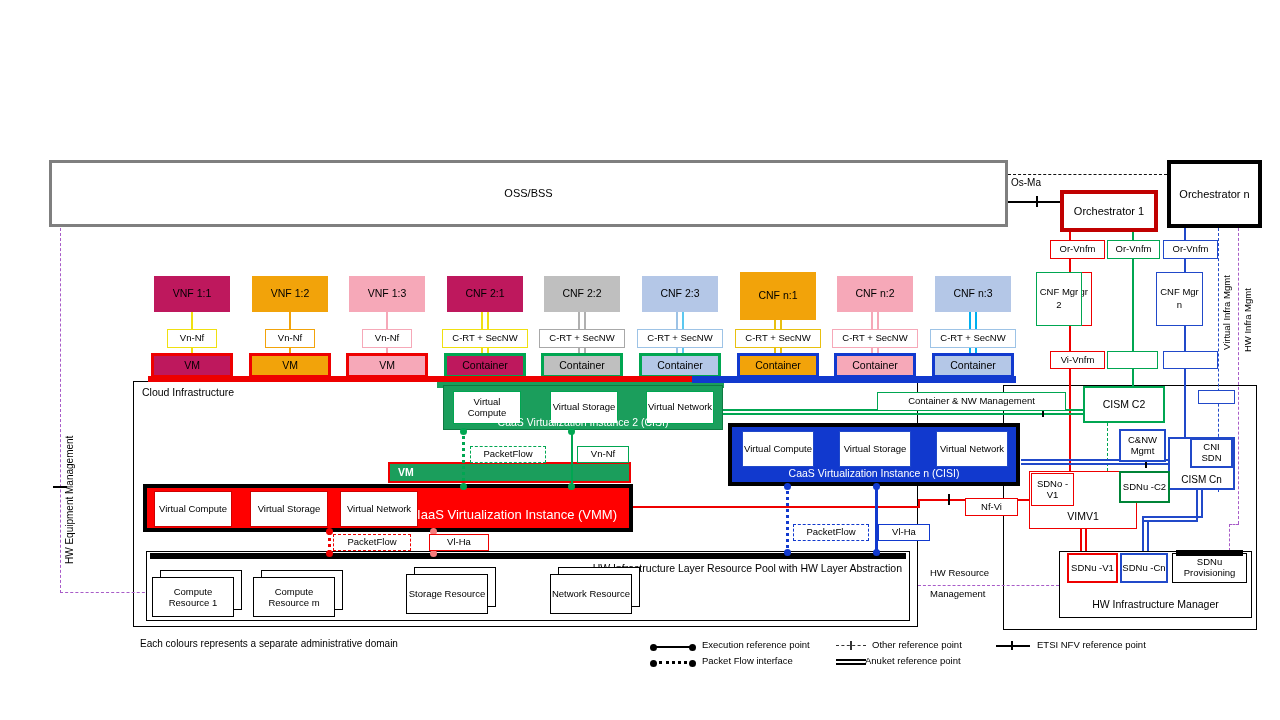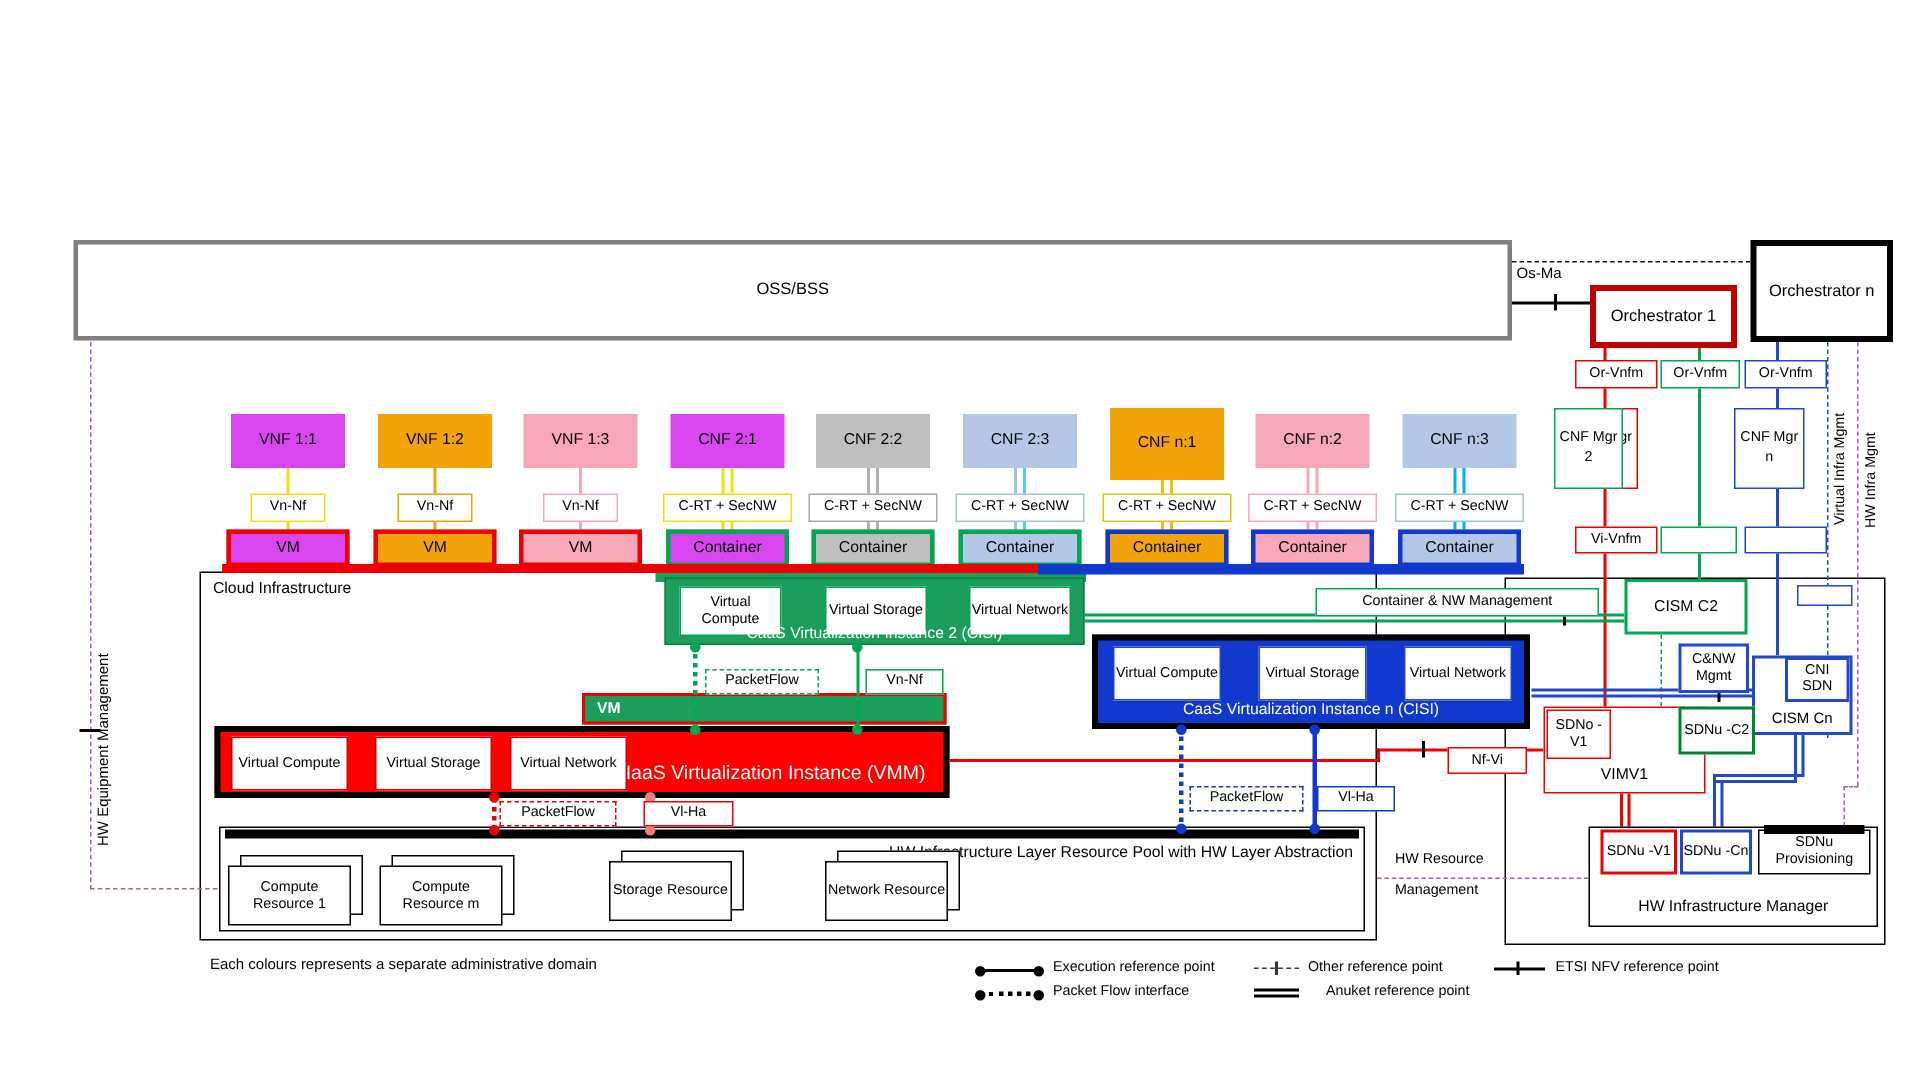--- a/index.html
+++ b/index.html
@@ -6,21 +6,21 @@
   #canvas{position:relative;width:1280px;height:720px;background:#fff;overflow:hidden;
           font-family:"Liberation Sans",sans-serif;color:#000;}
   .b{position:absolute;box-sizing:border-box;background:#fff;display:flex;align-items:center;
      justify-content:center;text-align:center;line-height:1.12;font-size:9.5px;}
   .t{position:absolute;white-space:nowrap;font-size:9.5px;}
   .ln{position:absolute;}
   .dot{position:absolute;width:7px;height:7px;border-radius:50%;}
   .vtext{position:absolute;writing-mode:vertical-rl;transform:rotate(180deg);font-size:9.5px;
          white-space:nowrap;text-align:center;}
   .cap{position:absolute;left:0;right:0;text-align:center;color:#fff;font-size:10.5px;}
-  .fill-yellow{background:#d946ef}.fill-orange{background:#F2A30A}.fill-pink{background:#F6A8B8}
+  .fill-yellow{background:#be185d}.fill-orange{background:#F2A30A}.fill-pink{background:#F6A8B8}
   .fill-gray{background:#BFBFBF}.fill-lblue{background:#B4C7E7}
   .res{position:absolute;width:90px;height:46px}
   .res-back{position:absolute;left:8px;top:0;width:80px;height:38px;background:#fff;border:1.3px solid #000}
   .res-front{position:absolute;left:0;top:7px;width:80px;height:38px;background:#fff;border:1.3px solid #000;
              display:flex;align-items:center;justify-content:center;text-align:center;font-size:9.5px;line-height:1.2}
 </style>
 </head>
 <body>
 
 <div id="canvas">
@@ -398,21 +398,21 @@
   <div class="ln" style="left:836px;top:641px;width:30px;height:10px;">
     <span class="ln" style="left:0;top:4px;width:30px;border-top:1.6px dashed #333;"></span>
     <span class="ln" style="left:14px;top:0;width:1.6px;height:9px;background:#333;"></span>
   </div>
   <div class="t" style="left:872px;top:639px;">Other reference point</div>
 
   <div class="ln" style="left:836px;top:658px;width:30px;height:8px;">
     <span class="ln" style="left:0;top:1px;width:30px;height:2px;background:#000;"></span>
     <span class="ln" style="left:0;top:5px;width:30px;height:2px;background:#000;"></span>
   </div>
-  <div class="t" style="left:884px;top:655px;">Anuket reference point</div>
+  <div class="t" style="left:865px;top:655px;">Anuket reference point</div>
 
   <div class="ln" style="left:996px;top:641px;width:34px;height:10px;">
     <span class="ln" style="left:0;top:4px;width:34px;height:1.8px;background:#000;"></span>
     <span class="ln" style="left:15px;top:0;width:1.6px;height:9px;background:#000;"></span>
   </div>
   <div class="t" style="left:1037px;top:639px;">ETSI NFV reference point</div>
 
 </div>
 
 </body></html>

